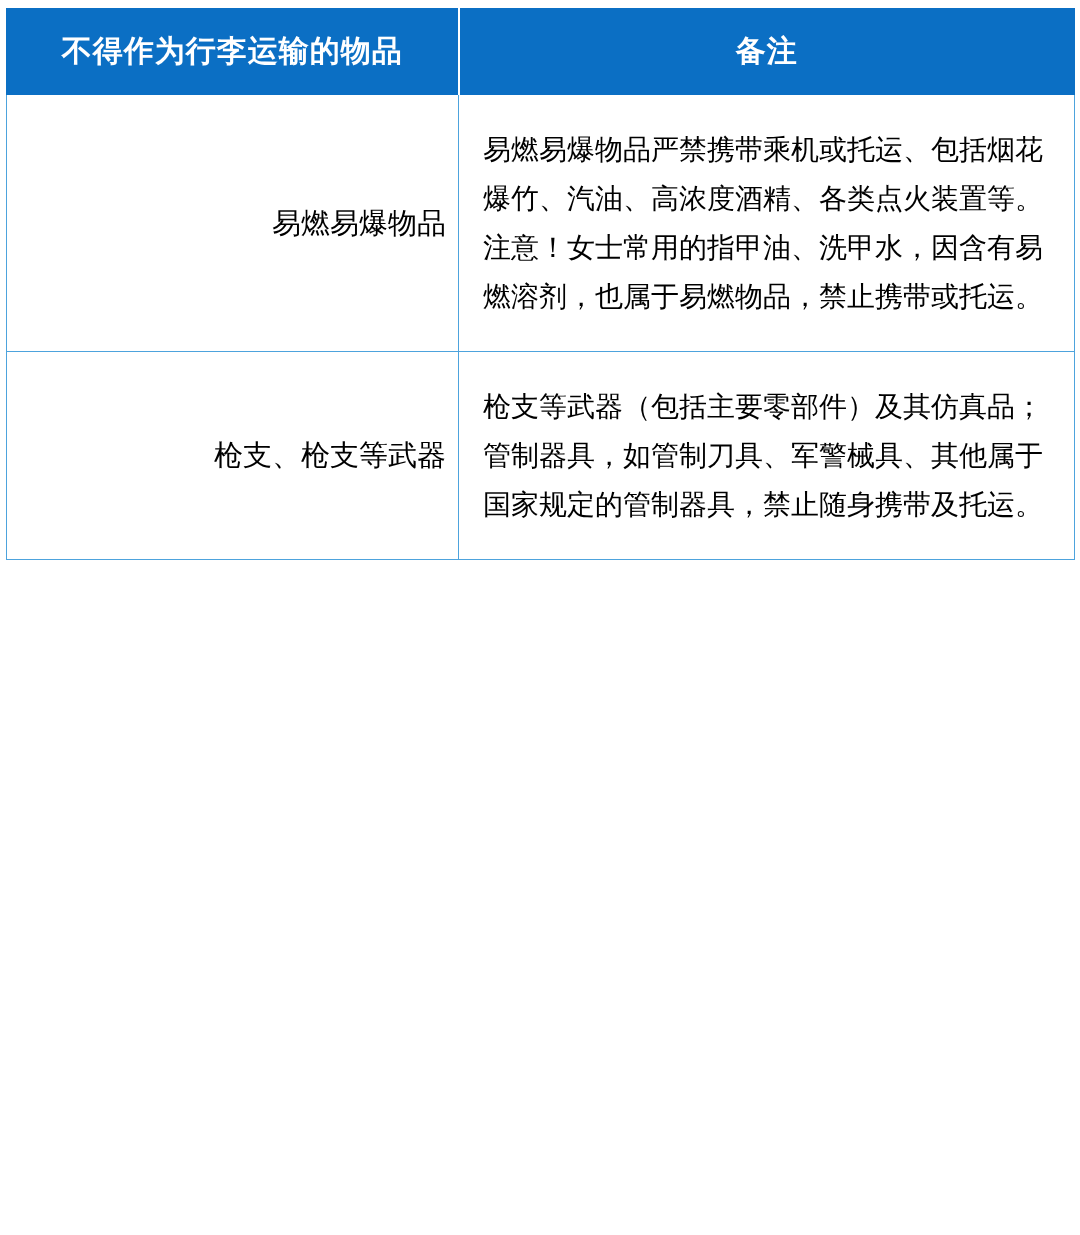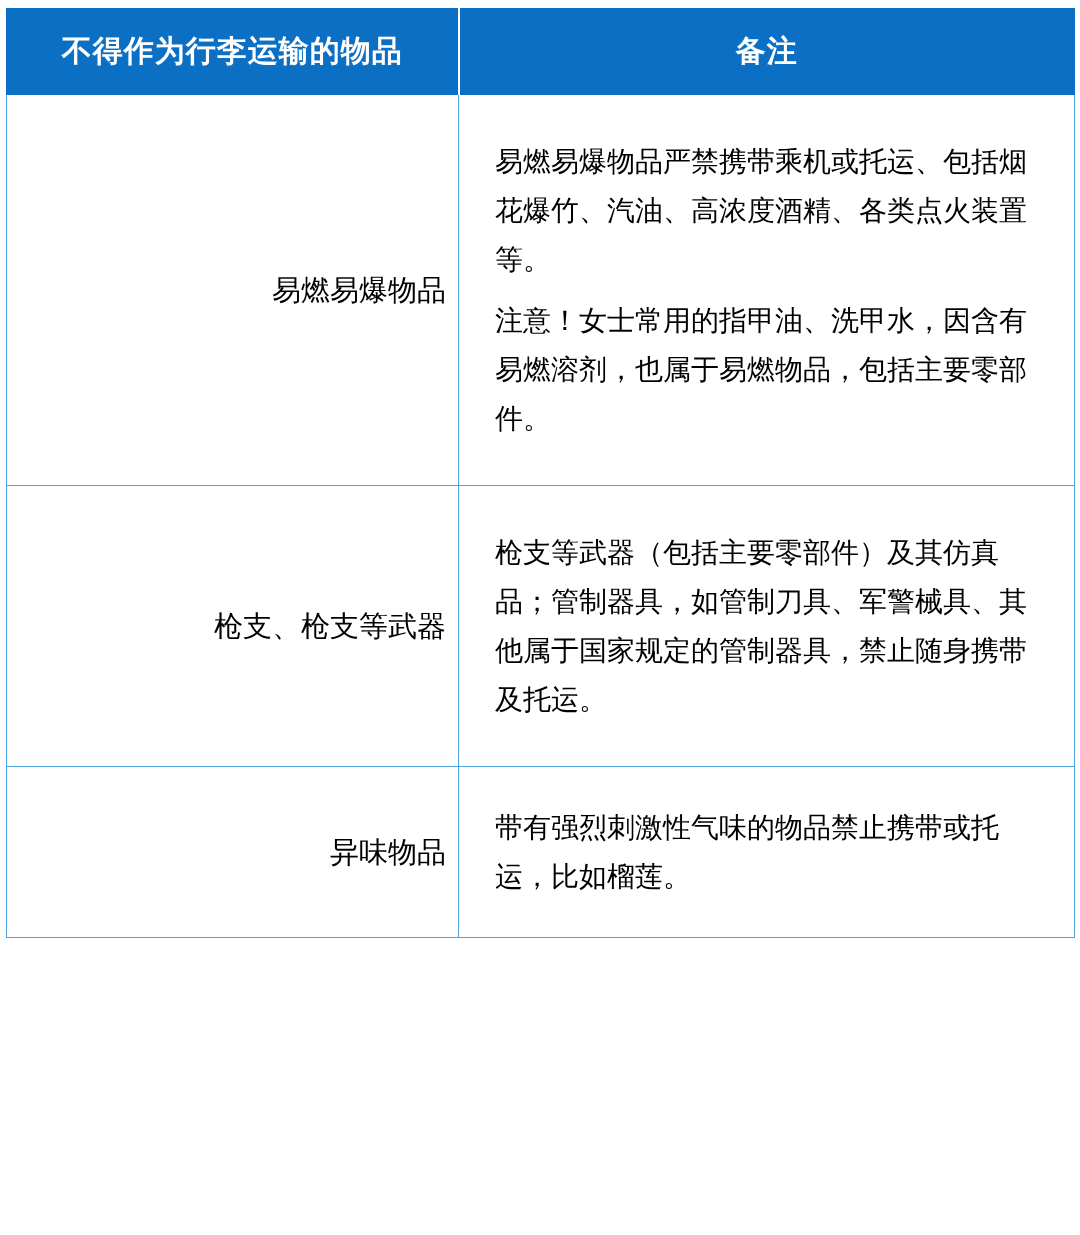--- a/index.html
+++ b/index.html
@@ -49,21 +49,21 @@
   tbody td.cell-item {
     text-align: right;
     padding: 18px 12px;
     font-size: 29px;
   }
   tbody td.cell-note {
     text-align: left;
     padding: 24px 22px 24px 24px;
   }
   tbody td.cell-note p {
-    margin: 12px;
+    margin: 0;
   }
   tbody tr.row-tall td.cell-note { padding-top: 30px; padding-bottom: 30px; }
 </style>
 </head>
 <body>
 
 <div class="table-wrap">
   <table class="prohibited-table">
     <colgroup>
       <col class="col-item">
@@ -73,30 +73,24 @@
       <tr>
         <th class="th-item">不得作为行李运输的物品</th>
         <th class="th-note">备注</th>
       </tr>
     </thead>
     <tbody>
       <tr class="row-tall">
         <td class="cell-item">易燃易爆物品</td>
         <td class="cell-note">
           <p>易燃易爆物品严禁携带乘机或托运、包括烟花爆竹、汽油、高浓度酒精、各类点火装置等。</p>
-          <p>注意！女士常用的指甲油、洗甲水，因含有易燃溶剂，也属于易燃物品，包括主要零部件。</p>
+          <p>注意！女士常用的指甲油、洗甲水，因含有易燃溶剂，也属于易燃物品，禁止携带或托运。</p>
         </td>
       </tr>
       <tr class="row-tall">
         <td class="cell-item">枪支、枪支等武器</td>
         <td class="cell-note">
           <p>枪支等武器（包括主要零部件）及其仿真品；管制器具，如管制刀具、军警械具、其他属于国家规定的管制器具，禁止随身携带及托运。</p>
         </td>
       </tr>
-      <tr>
-        <td class="cell-item">异味物品</td>
-        <td class="cell-note">
-          <p>带有强烈刺激性气味的物品禁止携带或托运，比如榴莲。</p>
-        </td>
-      </tr>
     </tbody>
   </table>
 </div>
 
 </body></html>

